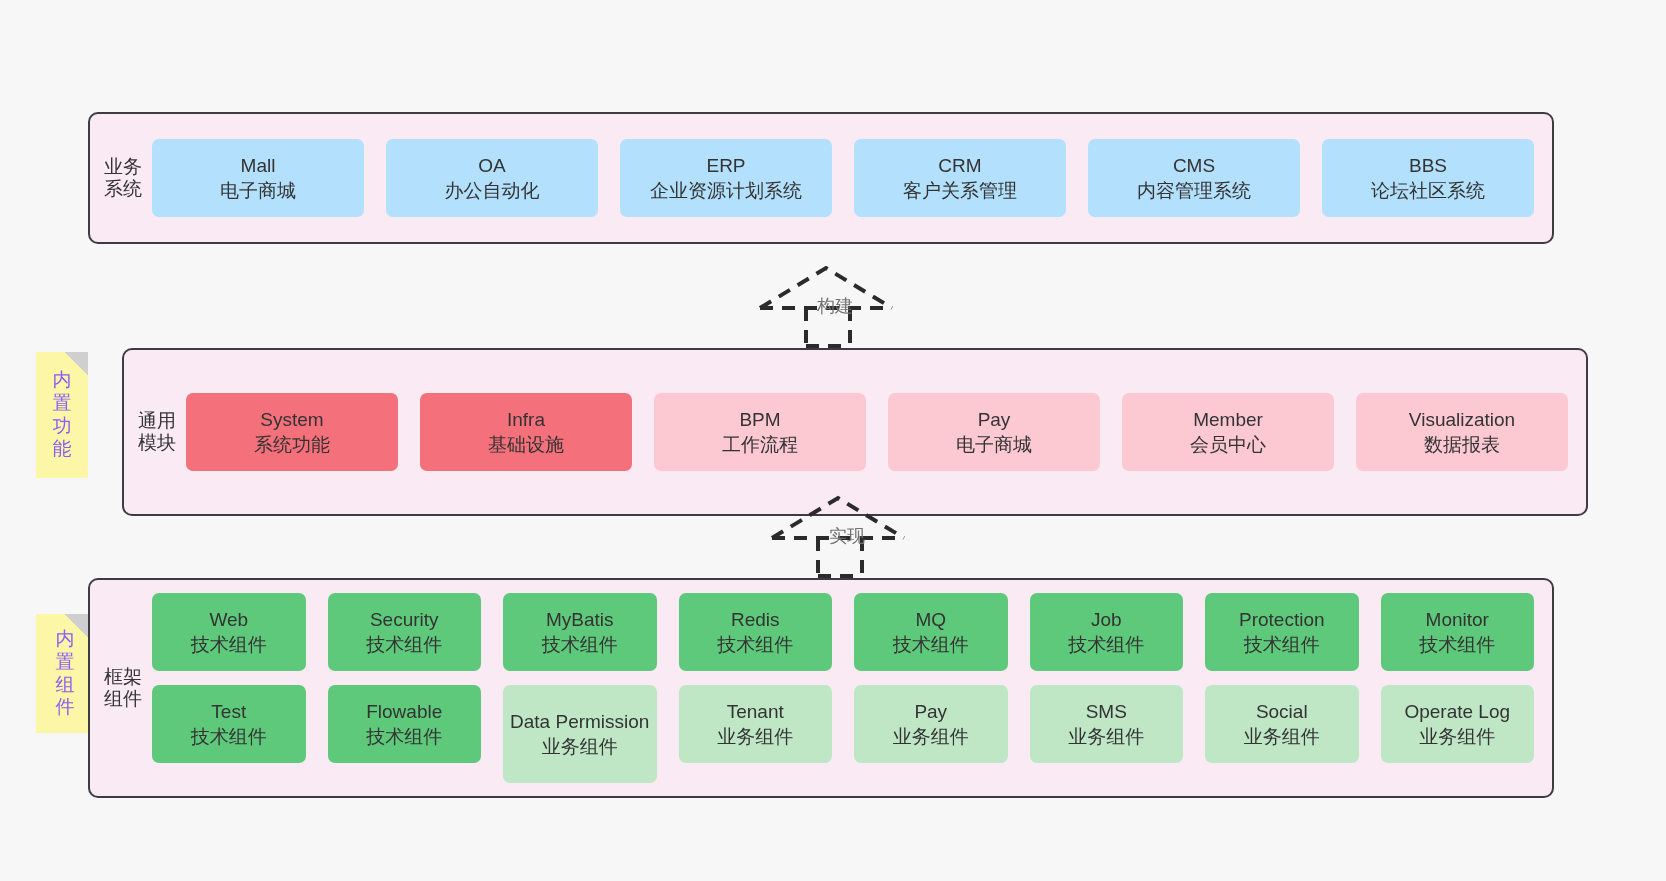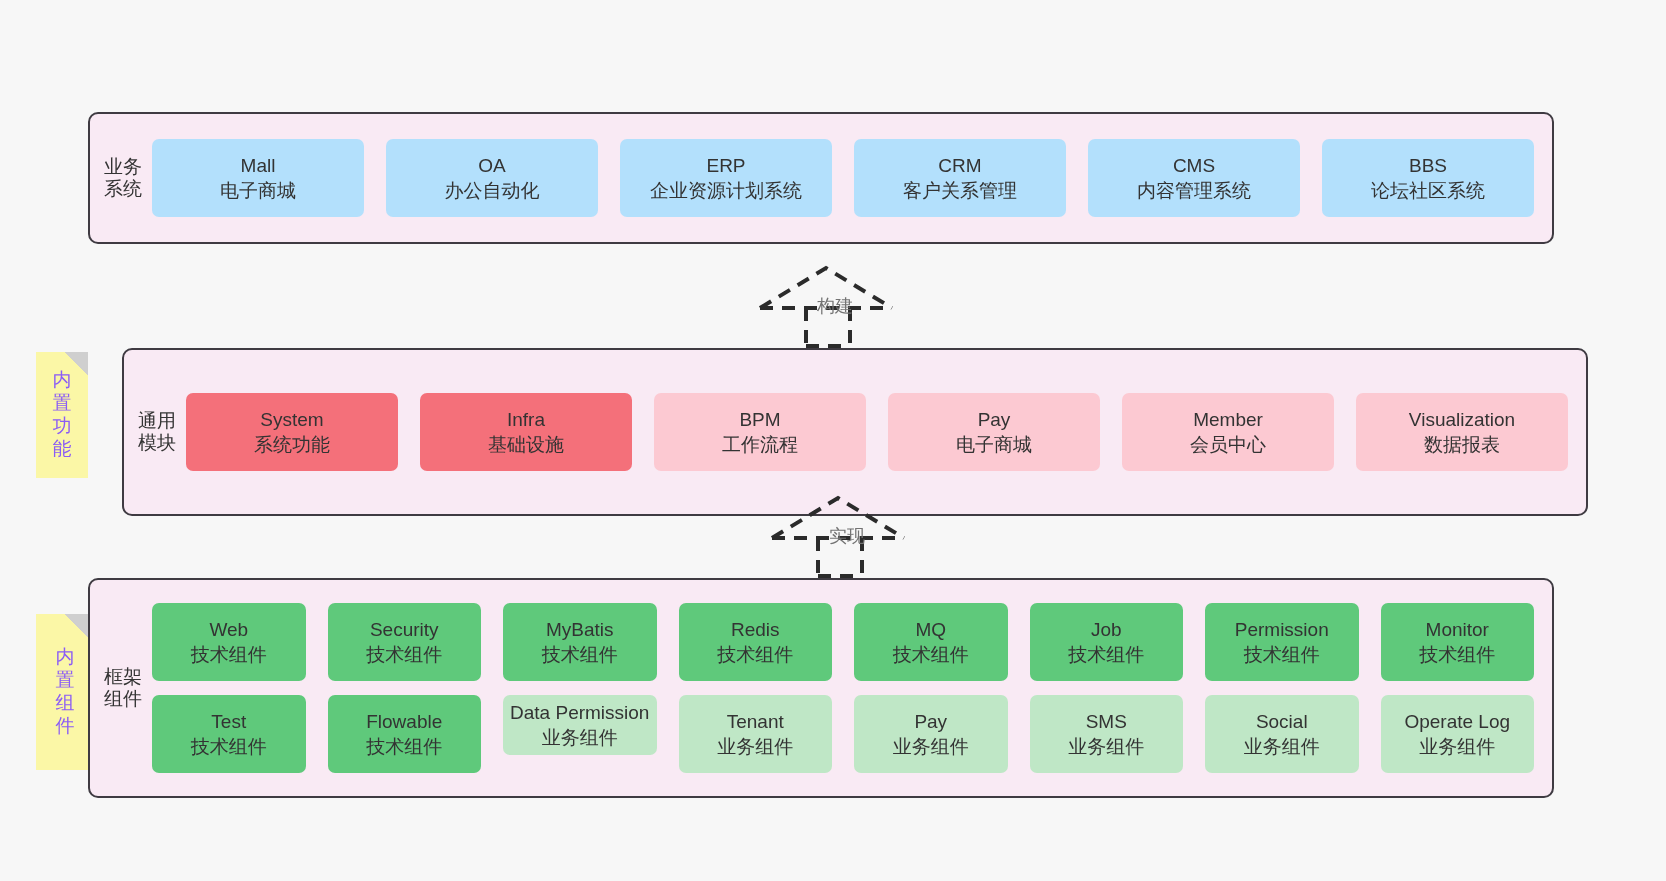--- a/index.html
+++ b/index.html
@@ -264,39 +264,39 @@
         </div>
         <div class="node green" style="height:78px;">
           <span class="ln">MQ</span>
           <span class="ln">技术组件</span>
         </div>
         <div class="node green" style="height:78px;">
           <span class="ln">Job</span>
           <span class="ln">技术组件</span>
         </div>
         <div class="node green" style="height:78px;">
-          <span class="ln">Permission</span>
+          <span class="ln">Protection</span>
           <span class="ln">技术组件</span>
         </div>
         <div class="node green" style="height:78px;">
           <span class="ln">Monitor</span>
           <span class="ln">技术组件</span>
         </div>
       </div>
 
       <div class="row">
         <div class="node green" style="height:78px;">
           <span class="ln">Test</span>
           <span class="ln">技术组件</span>
         </div>
         <div class="node green" style="height:78px;">
           <span class="ln">Flowable</span>
           <span class="ln">技术组件</span>
         </div>
-        <div class="node lightgreen wrap" style="height:60px;">
+        <div class="node lightgreen wrap" style="height:98px;">
           <span class="ln">Data Permission</span>
           <span class="ln">业务组件</span>
         </div>
         <div class="node lightgreen" style="height:78px;">
           <span class="ln">Tenant</span>
           <span class="ln">业务组件</span>
         </div>
         <div class="node lightgreen" style="height:78px;">
           <span class="ln">Pay</span>
           <span class="ln">业务组件</span>
@@ -311,18 +311,18 @@
         </div>
         <div class="node lightgreen" style="height:78px;">
           <span class="ln">Operate Log</span>
           <span class="ln">业务组件</span>
         </div>
       </div>
 
     </div>
   </div>
 
-  <div class="sticky" style="left:36px; top:614px; width:52px; height:156px;padding-left:12px;">
+  <div class="sticky" style="left:36px; top:614px; width:52px; height:119px;padding-left:12px;">
     <span class="fold"></span>
     <span class="sticky-text">内置组件</span>
   </div>
 
 </div>
 
 </body></html>

